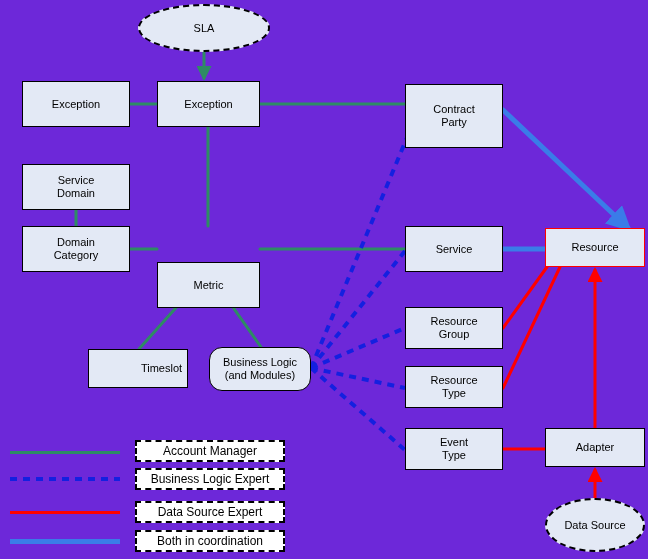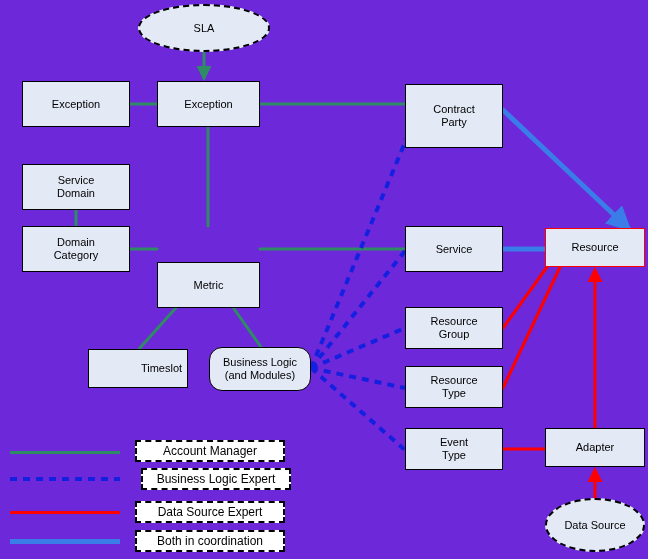--- a/index.html
+++ b/index.html
@@ -185,21 +185,21 @@
         <span class="label">Data
 Source</span>
       </div>
     </div>
   <div id="legend">
       <div class="legend-line" style="left: 10px; top: 450.5px; width: 110px; height: 3px; background: rgb(46, 139, 100);"></div>
       <div class="legend-box" style="left: 135px; top: 440px; width: 150px; height: 22px;">
         <span>Account Manager</span>
       </div>
       <div class="legend-line" style="left: 10px; top: 477px; width: 110px; height: 4px; background: repeating-linear-gradient(to right, rgb(20, 32, 224) 0px, rgb(20, 32, 224) 7px, transparent 7px, transparent 13px);"></div>
-      <div class="legend-box" style="left: 141px; top: 468px; width: 150px; height: 22px;">
+      <div class="legend-box" style="left: 135px; top: 468px; width: 150px; height: 22px;">
         <span>Business Logic Expert</span>
       </div>
       <div class="legend-line" style="left: 10px; top: 510.5px; width: 110px; height: 3px; background: rgb(255, 0, 0);"></div>
       <div class="legend-box" style="left: 135px; top: 501px; width: 150px; height: 22px;">
         <span>Data Source Expert</span>
       </div>
       <div class="legend-line" style="left: 10px; top: 538.5px; width: 110px; height: 5px; background: rgb(58, 124, 232);"></div>
       <div class="legend-box" style="left: 135px; top: 530px; width: 150px; height: 22px;">
         <span>Both in coordination</span>
       </div>

